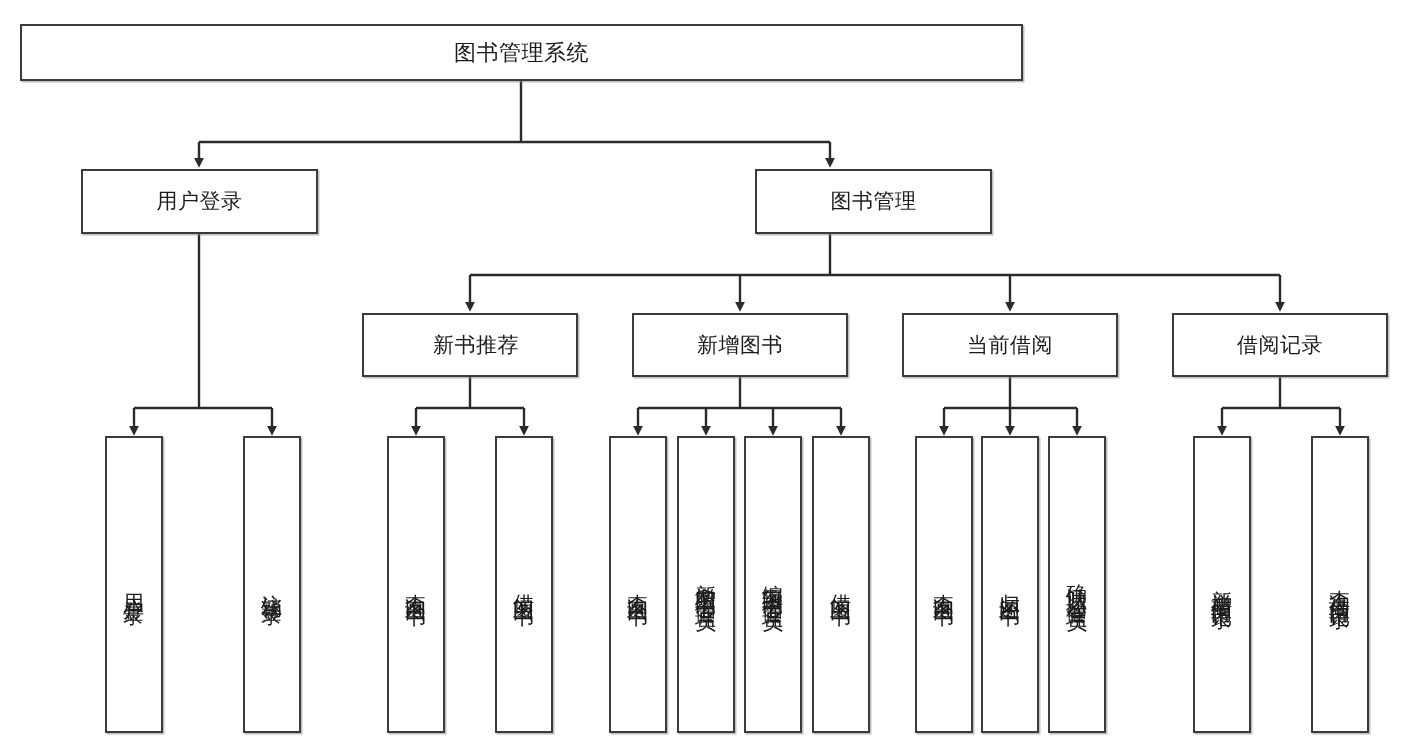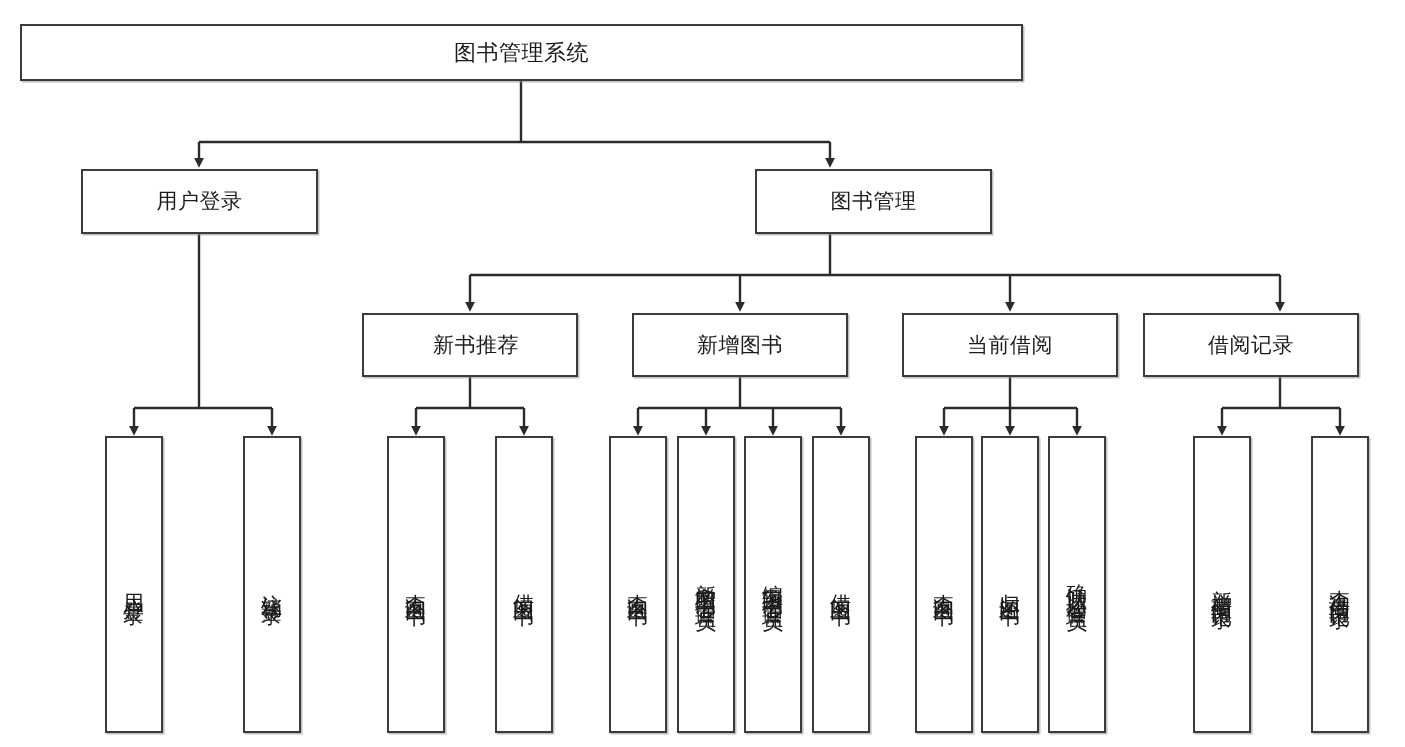--- a/index.html
+++ b/index.html
@@ -116,21 +116,21 @@
 
   <div class="node h" style="left:362px;top:313px;width:216px;height:64px;padding-left:12px;">
     <span class="lbl">新书推荐</span>
   </div>
   <div class="node h" style="left:632px;top:313px;width:216px;height:64px;">
     <span class="lbl">新增图书</span>
   </div>
   <div class="node h" style="left:902px;top:313px;width:216px;height:64px;font-family:Liberation Serif, serif;">
     <span class="lbl">当前借阅</span>
   </div>
-  <div class="node h" style="left:1143px;top:313px;width:216px;height:64px;">
+  <div class="node h" style="left:1172px;top:313px;width:216px;height:64px;">
     <span class="lbl">借阅记录</span>
   </div>
 
   <div class="node v" style="left:105px;top:436px;width:58px;height:297px;">
     <span class="lbl">用户登录</span>
   </div>
   <div class="node v" style="left:243px;top:436px;width:58px;height:297px;">
     <span class="lbl">注销登录</span>
   </div>
 

